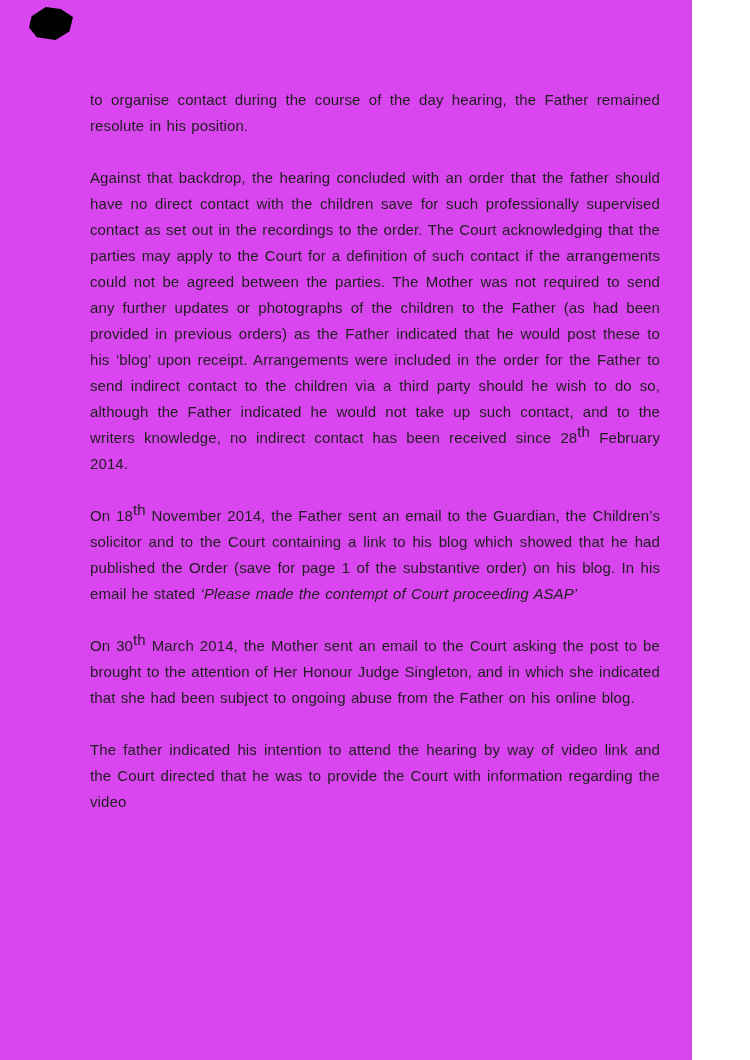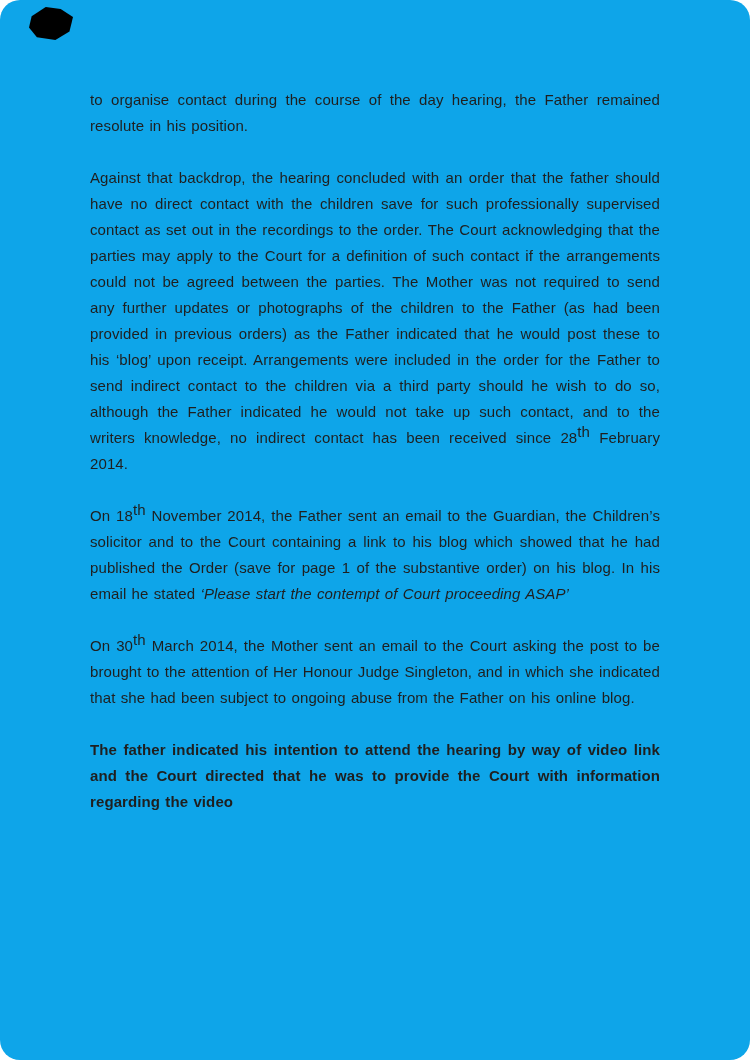--- a/index.html
+++ b/index.html
@@ -2,27 +2,26 @@
 <html><head>
 <meta charset="utf-8">
 <style>
   html, body {
     margin: 0;
     padding: 0;
     background: #ffffff;
   }
   .page {
     position: relative;
-    width: 750px;
+    width: 692px;
     height: 1060px;
-    background: #0ea5e9;
+    background: #d946ef;
     overflow: hidden;
     font-family: "Liberation Sans", "DejaVu Sans", sans-serif;
     color: #1f1f1f;
-    border-radius: 20px;
   }
   .ink-mark {
     position: absolute;
     left: 29px;
     top: 7px;
     width: 44px;
     height: 33px;
     background: #000000;
     clip-path: polygon(6% 28%, 38% 0%, 72% 6%, 100% 30%, 92% 74%, 60% 100%, 18% 92%, 0% 62%);
   }
@@ -36,36 +35,35 @@
     margin: 0 0 26px 0;
     font-size: 15px;
     line-height: 26px;
     text-align: justify;
     text-justify: inter-word;
     letter-spacing: 0.1px;
     word-spacing: 1px;
   }
   .content p:last-child {
     margin-bottom: 0;
-    font-weight: bold;
   }
   .content sup {
     font-size: 15px;
     line-height: 0;
     vertical-align: super;
   }
   .italic {
     font-style: italic;
   }
 </style>
 </head>
 <body>
 
 <div class="page">
   <div class="ink-mark"></div>
   <div class="content">
       <p><span>to organise contact during the course of the day hearing, the Father remained resolute in his position.</span></p>
       <p><span>Against that backdrop, the hearing concluded with an order that the father should have no direct contact with the children save for such professionally supervised contact as set out in the recordings to the order. The Court acknowledging that the parties may apply to the Court for a definition of such contact if the arrangements could not be agreed between the parties.  The Mother was not required to send any further updates or photographs of the children to the Father (as had been provided in previous orders) as the Father indicated that he would post these to his ‘blog’ upon receipt.  Arrangements were included in the order for the Father to send indirect contact to the children via a third party should he wish to do so, although the Father indicated he would not take up such contact, and to the writers knowledge, no indirect contact has been received since 28</span><sup>th</sup><span> February 2014.</span></p>
-      <p><span>On 18</span><sup>th</sup><span> November 2014, the Father sent an email to the Guardian, the Children’s solicitor and to the Court containing a link to his blog which showed that he had published the Order (save for page 1 of the substantive order) on his blog.  In his email he stated </span><span class="italic">‘Please start the contempt of Court proceeding ASAP’</span></p>
+      <p><span>On 18</span><sup>th</sup><span> November 2014, the Father sent an email to the Guardian, the Children’s solicitor and to the Court containing a link to his blog which showed that he had published the Order (save for page 1 of the substantive order) on his blog.  In his email he stated </span><span class="italic">‘Please made the contempt of Court proceeding ASAP’</span></p>
       <p><span>On 30</span><sup>th</sup><span> March 2014, the Mother sent an email to the Court asking the post to be brought to the attention of Her Honour Judge Singleton, and in which she indicated that she had been subject to ongoing abuse from the Father on his online blog.</span></p>
       <p><span>The father indicated his intention to attend the hearing by way of video link and the Court directed that he was to provide the Court with information regarding the video</span></p>
     </div>
 </div>
 
 </body></html>

